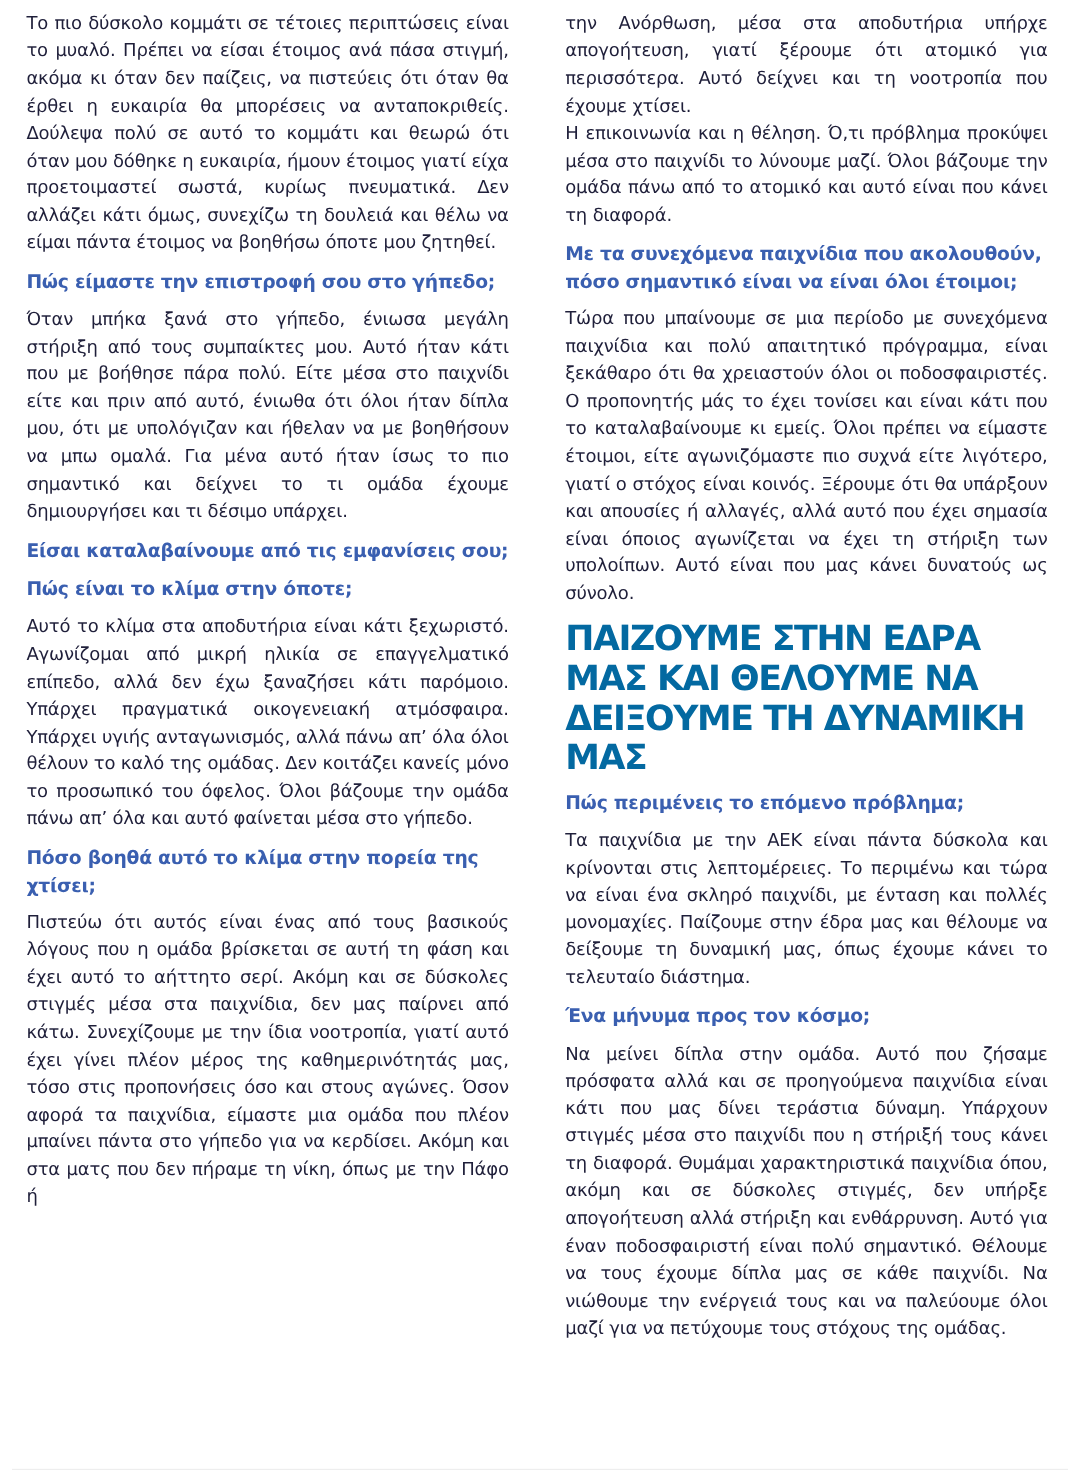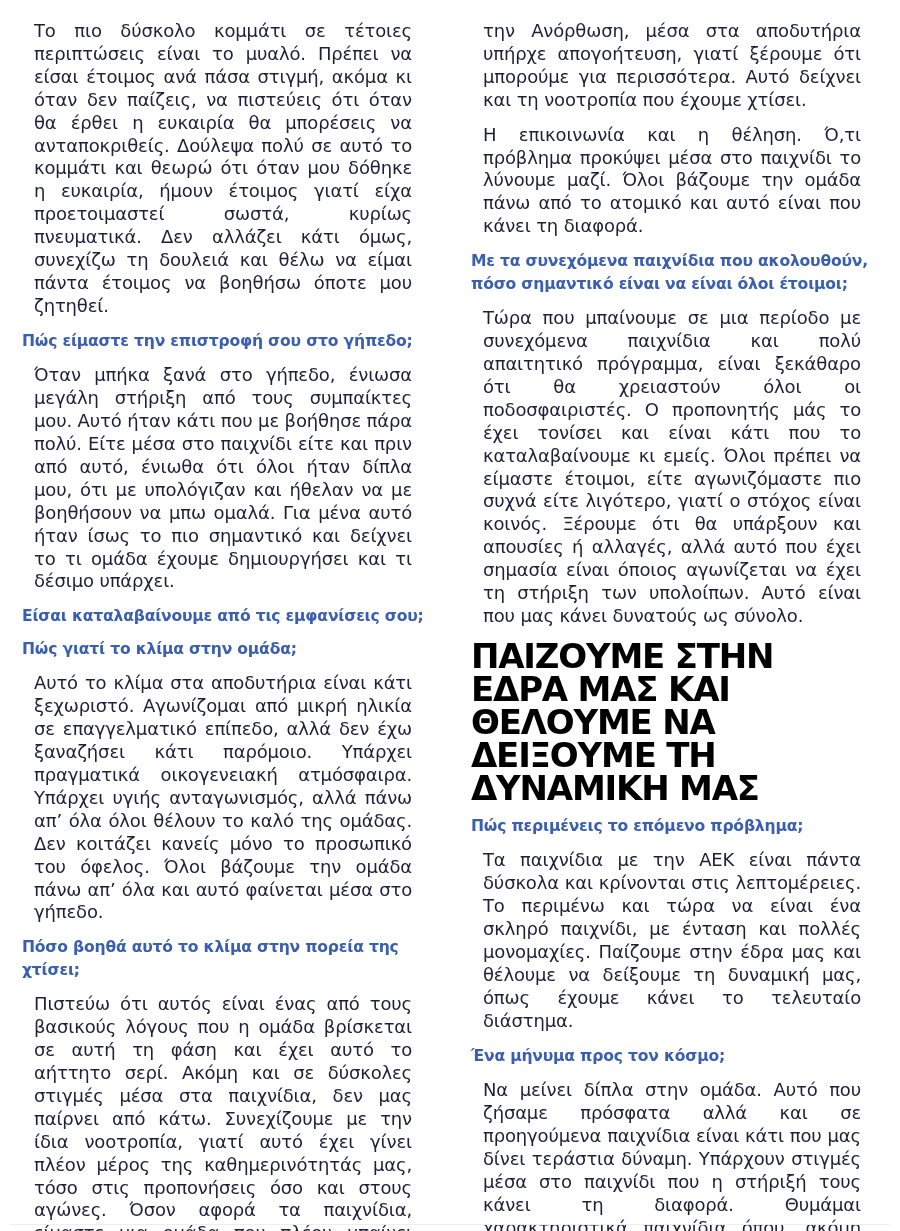--- a/index.html
+++ b/index.html
@@ -11,69 +11,69 @@
       position: relative;
     }
     .col {
       position: absolute;
       top: 8px;
       width: 402px;
     }
     .col.left { left: 22px; }
     .col.right { left: 471px; }
     p.body {
-      margin: 12px;
-      font-size: 18px;
+      margin: 0;
+      font-size: 15px;
       line-height: 22.9px;
       text-align: justify;
       letter-spacing: -0.15px;
       hyphens: manual;
     }
     h3.q {
       margin: 10px 0 8px 0;
       font-size: 15.6px;
       line-height: 22.5px;
       font-weight: bold;
       color: #3a5fb0;
       letter-spacing: -0.2px;
     }
     h2.big {
       margin: 10px 0 6px 0;
-      font-size: 34px;
+      font-size: 29px;
       line-height: 33px;
       font-weight: bold;
-      color: #000000;
+      color: #0369a1;
       letter-spacing: -1.2px;
       text-transform: uppercase;
     }
     .bottom-rule {
       position: absolute; left: 10px; right: 10px; bottom: 6px;
       height: 1px; background: #eeeeee;
     }
   </style>
 </head>
 <body>
 
 <div class="col left">
   <p class="body">Το πιο δύσκολο κομμάτι σε τέτοιες περιπτώσεις είναι το μυαλό. Πρέπει να είσαι έτοιμος ανά πάσα στιγμή, ακόμα κι όταν δεν παίζεις, να πιστεύεις ότι όταν θα έρθει η ευκαιρία θα μπορέσεις να ανταποκριθείς. Δούλεψα πολύ σε αυτό το κομμάτι και θεωρώ ότι όταν μου δόθηκε η ευκαιρία, ήμουν έτοιμος γιατί είχα προετοιμαστεί σωστά, κυρίως πνευματικά. Δεν αλλάζει κάτι όμως, συνεχίζω τη δουλειά και θέλω να είμαι πάντα έτοιμος να βοηθήσω όποτε μου ζητηθεί.</p>
 
   <h3 class="q">Πώς είμαστε την επιστροφή σου στο γήπεδο;</h3>
   <p class="body">Όταν μπήκα ξανά στο γήπεδο, ένιωσα μεγάλη στήριξη από τους συμπαίκτες μου. Αυτό ήταν κάτι που με βοήθησε πάρα πολύ. Είτε μέσα στο παιχνίδι είτε και πριν από αυτό, ένιωθα ότι όλοι ήταν δίπλα μου, ότι με υπολόγιζαν και ήθελαν να με βοηθήσουν να μπω ομαλά. Για μένα αυτό ήταν ίσως το πιο σημαντικό και δείχνει το τι ομάδα έχουμε δημιουργήσει και τι δέσιμο υπάρχει.</p>
 
   <h3 class="q">Είσαι καταλαβαίνουμε από τις εμφανίσεις σου;</h3>
 
-  <h3 class="q">Πώς γιατί το κλίμα στην ομάδα;</h3>
+  <h3 class="q">Πώς είναι το κλίμα στην όποτε;</h3>
   <p class="body">Αυτό το κλίμα στα αποδυτήρια είναι κάτι ξεχωριστό. Αγωνίζομαι από μικρή ηλικία σε επαγγελματικό επίπεδο, αλλά δεν έχω ξαναζήσει κάτι παρόμοιο. Υπάρχει πραγματικά οικογενειακή ατμόσφαιρα. Υπάρχει υγιής ανταγωνισμός, αλλά πάνω απ’ όλα όλοι θέλουν το καλό της ομάδας. Δεν κοιτάζει κανείς μόνο το προσωπικό του όφελος. Όλοι βάζουμε την ομάδα πάνω απ’ όλα και αυτό φαίνεται μέσα στο γήπεδο.</p>
 
   <h3 class="q">Πόσο βοηθά αυτό το κλίμα στην πορεία της χτίσει;</h3>
   <p class="body">Πιστεύω ότι αυτός είναι ένας από τους βασικούς λόγους που η ομάδα βρίσκεται σε αυτή τη φάση και έχει αυτό το αήττητο σερί. Ακόμη και σε δύσκολες στιγμές μέσα στα παιχνίδια, δεν μας παίρνει από κάτω. Συνεχίζουμε με την ίδια νοοτροπία, γιατί αυτό έχει γίνει πλέον μέρος της καθημερινότητάς μας, τόσο στις προπονήσεις όσο και στους αγώνες. Όσον αφορά τα παιχνίδια, είμαστε μια ομάδα που πλέον μπαίνει πάντα στο γήπεδο για να κερδίσει. Ακόμη και στα ματς που δεν πήραμε τη νίκη, όπως με την Πάφο ή</p>
 </div>
 
 <div class="col right">
-  <p class="body">την Ανόρθωση, μέσα στα αποδυτήρια υπήρχε απογοήτευση, γιατί ξέρουμε ότι μπορούμε για περισσότερα. Αυτό δείχνει και τη νοοτροπία που έχουμε χτίσει.</p>
+  <p class="body">την Ανόρθωση, μέσα στα αποδυτήρια υπήρχε απογοήτευση, γιατί ξέρουμε ότι ατομικό για περισσότερα. Αυτό δείχνει και τη νοοτροπία που έχουμε χτίσει.</p>
 
   <p class="body">Η επικοινωνία και η θέληση. Ό,τι πρόβλημα προκύψει μέσα στο παιχνίδι το λύνουμε μαζί. Όλοι βάζουμε την ομάδα πάνω από το ατομικό και αυτό είναι που κάνει τη διαφορά.</p>
 
   <h3 class="q">Με τα συνεχόμενα παιχνίδια που ακολουθούν, πόσο σημαντικό είναι να είναι όλοι έτοιμοι;</h3>
   <p class="body">Τώρα που μπαίνουμε σε μια περίοδο με συνεχόμενα παιχνίδια και πολύ απαιτητικό πρόγραμμα, είναι ξεκάθαρο ότι θα χρειαστούν όλοι οι ποδοσφαιριστές. Ο προπονητής μάς το έχει τονίσει και είναι κάτι που το καταλαβαίνουμε κι εμείς. Όλοι πρέπει να είμαστε έτοιμοι, είτε αγωνιζόμαστε πιο συχνά είτε λιγότερο, γιατί ο στόχος είναι κοινός. Ξέρουμε ότι θα υπάρξουν και απουσίες ή αλλαγές, αλλά αυτό που έχει σημασία είναι όποιος αγωνίζεται να έχει τη στήριξη των υπολοίπων. Αυτό είναι που μας κάνει δυνατούς ως σύνολο.</p>
 
   <h2 class="big">ΠΑΙΖΟΥΜΕ ΣΤΗΝ ΕΔΡΑ ΜΑΣ ΚΑΙ ΘΕΛΟΥΜΕ ΝΑ ΔΕΙΞΟΥΜΕ ΤΗ ΔΥΝΑΜΙΚΗ ΜΑΣ</h2>
 
   <h3 class="q">Πώς περιμένεις το επόμενο πρόβλημα;</h3>
   <p class="body">Τα παιχνίδια με την ΑΕΚ είναι πάντα δύσκολα και κρίνονται στις λεπτομέρειες. Το περιμένω και τώρα να είναι ένα σκληρό παιχνίδι, με ένταση και πολλές μονομαχίες. Παίζουμε στην έδρα μας και θέλουμε να δείξουμε τη δυναμική μας, όπως έχουμε κάνει το τελευταίο διάστημα.</p>

